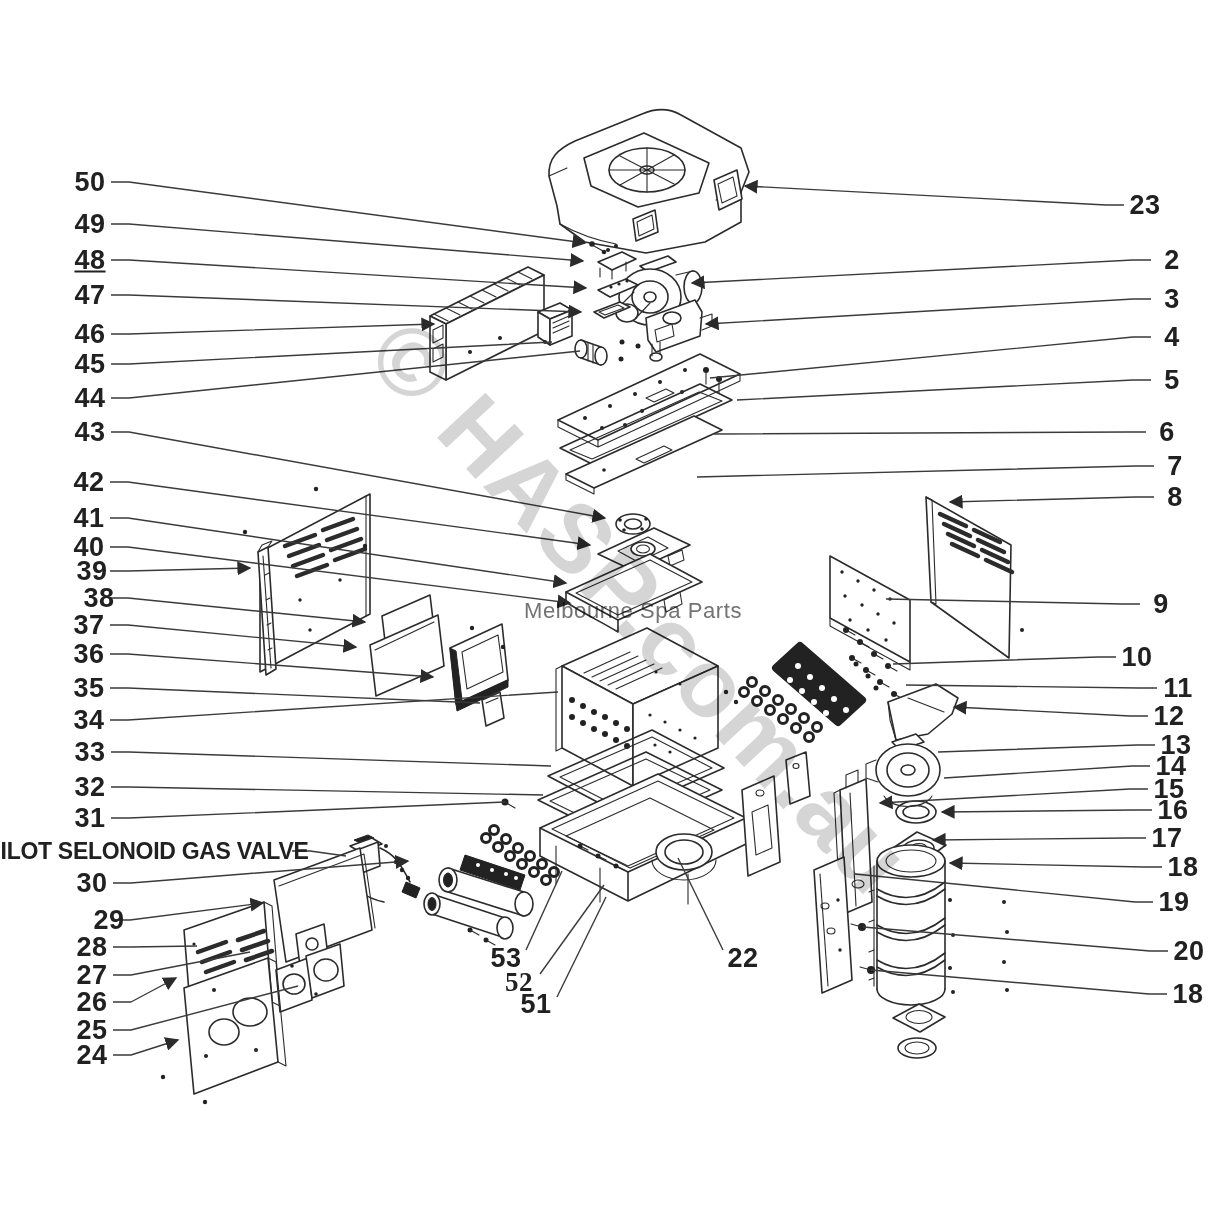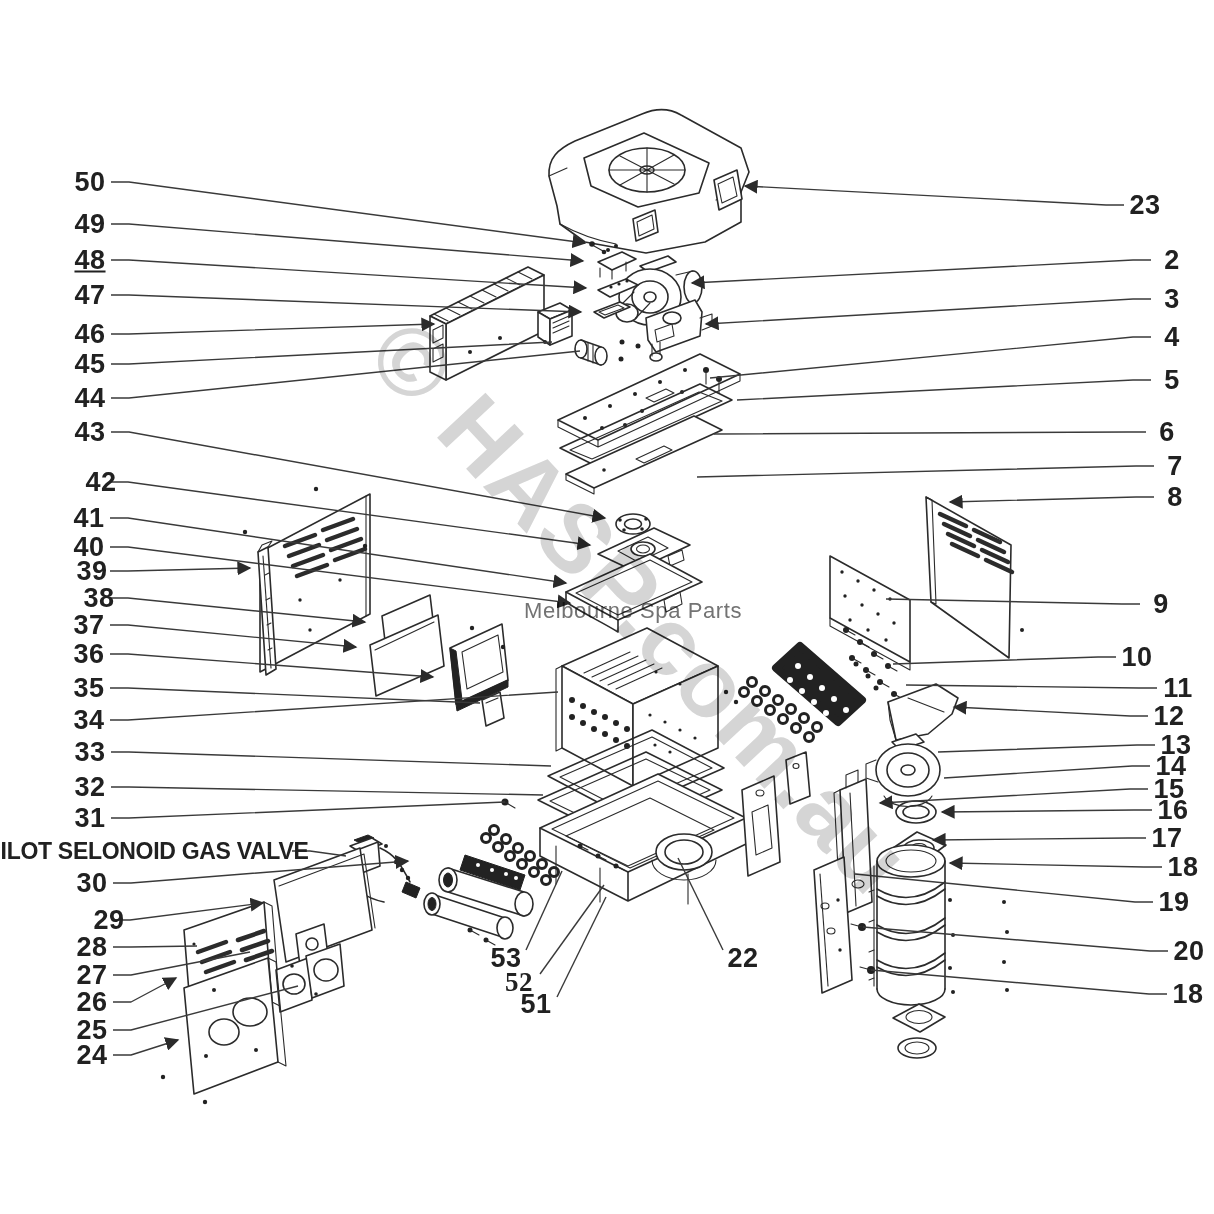--- a/index.html
+++ b/index.html
@@ -574,21 +574,21 @@
 
   <div id="callout-layer">
       <div class="callout" style="left: 90px; top: 182px;">50</div>
       <div class="callout" style="left: 90px; top: 224px;">49</div>
       <div class="callout" style="left: 90px; top: 260px; text-decoration: underline;">48</div>
       <div class="callout" style="left: 90px; top: 295px;">47</div>
       <div class="callout" style="left: 90px; top: 334px;">46</div>
       <div class="callout" style="left: 90px; top: 364px;">45</div>
       <div class="callout" style="left: 90px; top: 398px;">44</div>
       <div class="callout" style="left: 90px; top: 432px;">43</div>
-      <div class="callout" style="left: 89px; top: 482px; margin-left: 12px;">42</div>
+      <div class="callout" style="left: 89px; top: 482px;">42</div>
       <div class="callout" style="left: 89px; top: 518px;">41</div>
       <div class="callout" style="left: 89px; top: 547px;">40</div>
       <div class="callout" style="left: 92px; top: 571px;">39</div>
       <div class="callout" style="left: 99px; top: 598px;">38</div>
       <div class="callout" style="left: 89px; top: 625px;">37</div>
       <div class="callout" style="left: 89px; top: 654px;">36</div>
       <div class="callout" style="left: 89px; top: 688px;">35</div>
       <div class="callout" style="left: 89px; top: 720px;">34</div>
       <div class="callout" style="left: 90px; top: 752px;">33</div>
       <div class="callout" style="left: 90px; top: 787px;">32</div>

